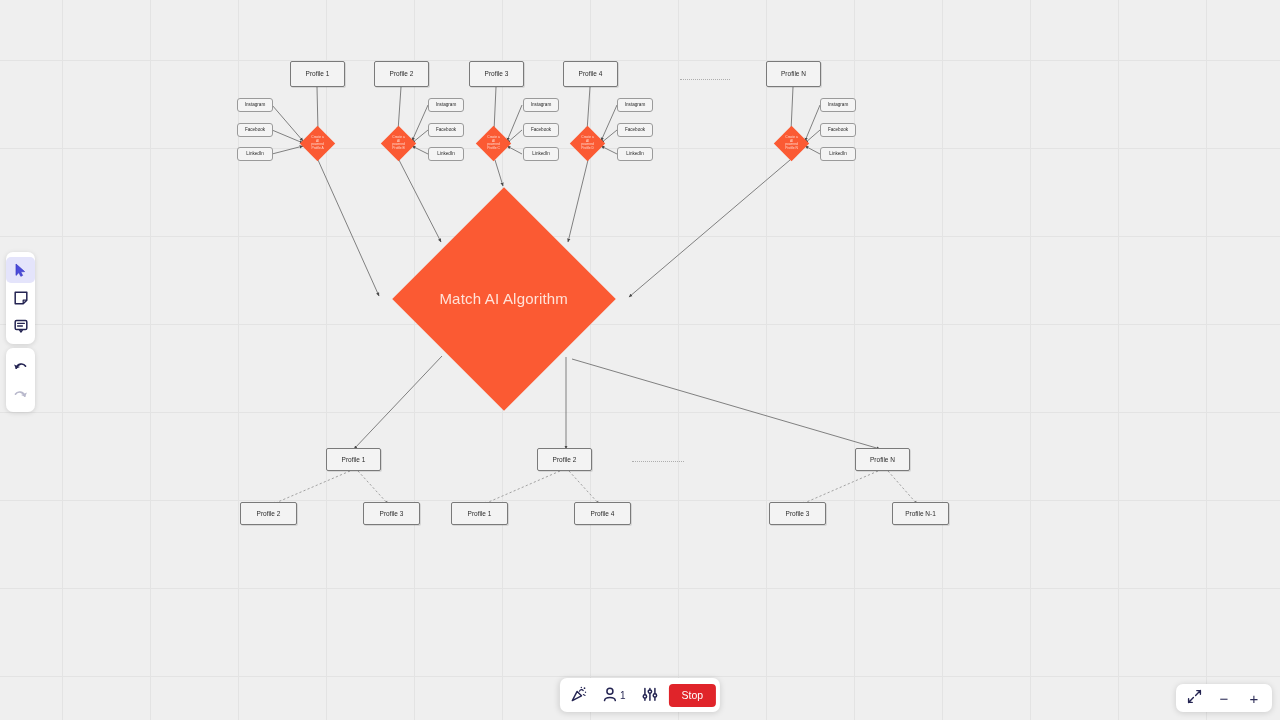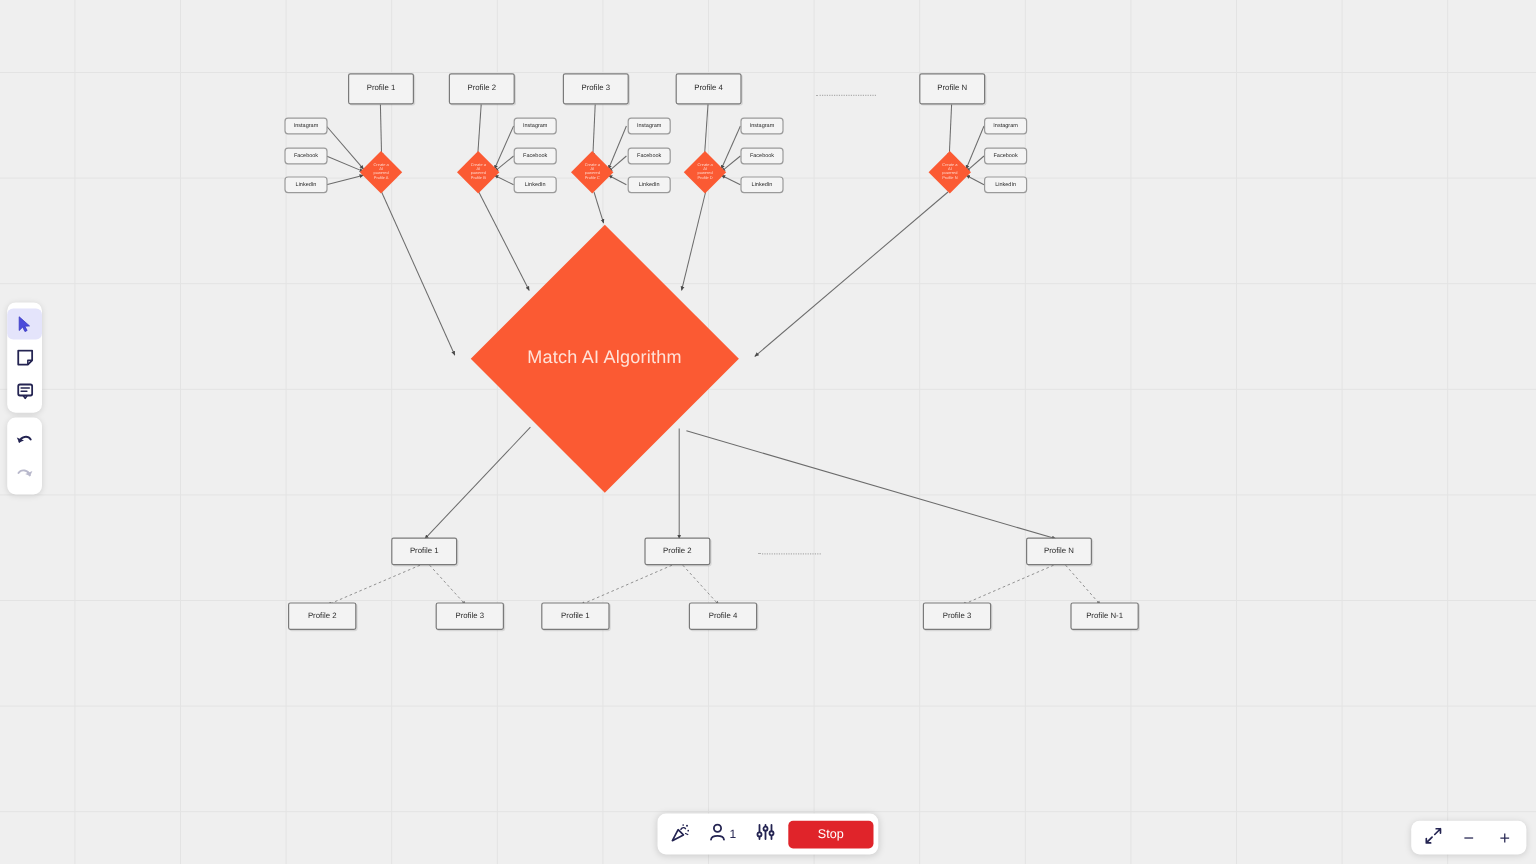--- a/index.html
+++ b/index.html
@@ -185,21 +185,21 @@
     border-radius: 5px;
     cursor: pointer;
     color: #2a2a55;
     font-size: 10px;
   }
   .stop-btn {
     background: #e0242a;
     color: #ffffff;
     font-size: 10.5px;
     height: 23px;
-    padding: 0 25px;
+    padding: 0 13px;
     border-radius: 4px;
     display: flex;
     align-items: center;
     justify-content: center;
     cursor: pointer;
     margin-left: 2px;
   }
 
   
   .zoom-ctl {

